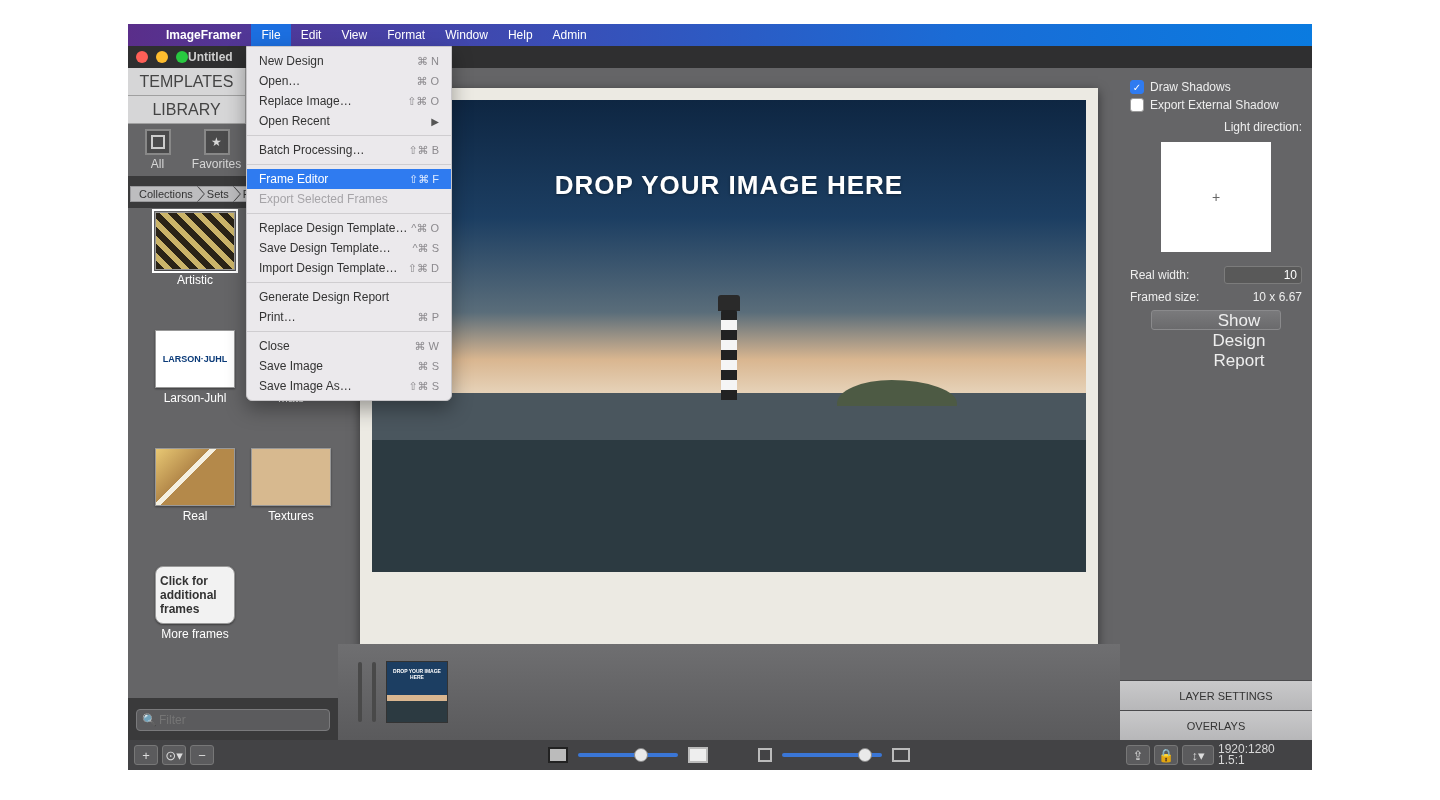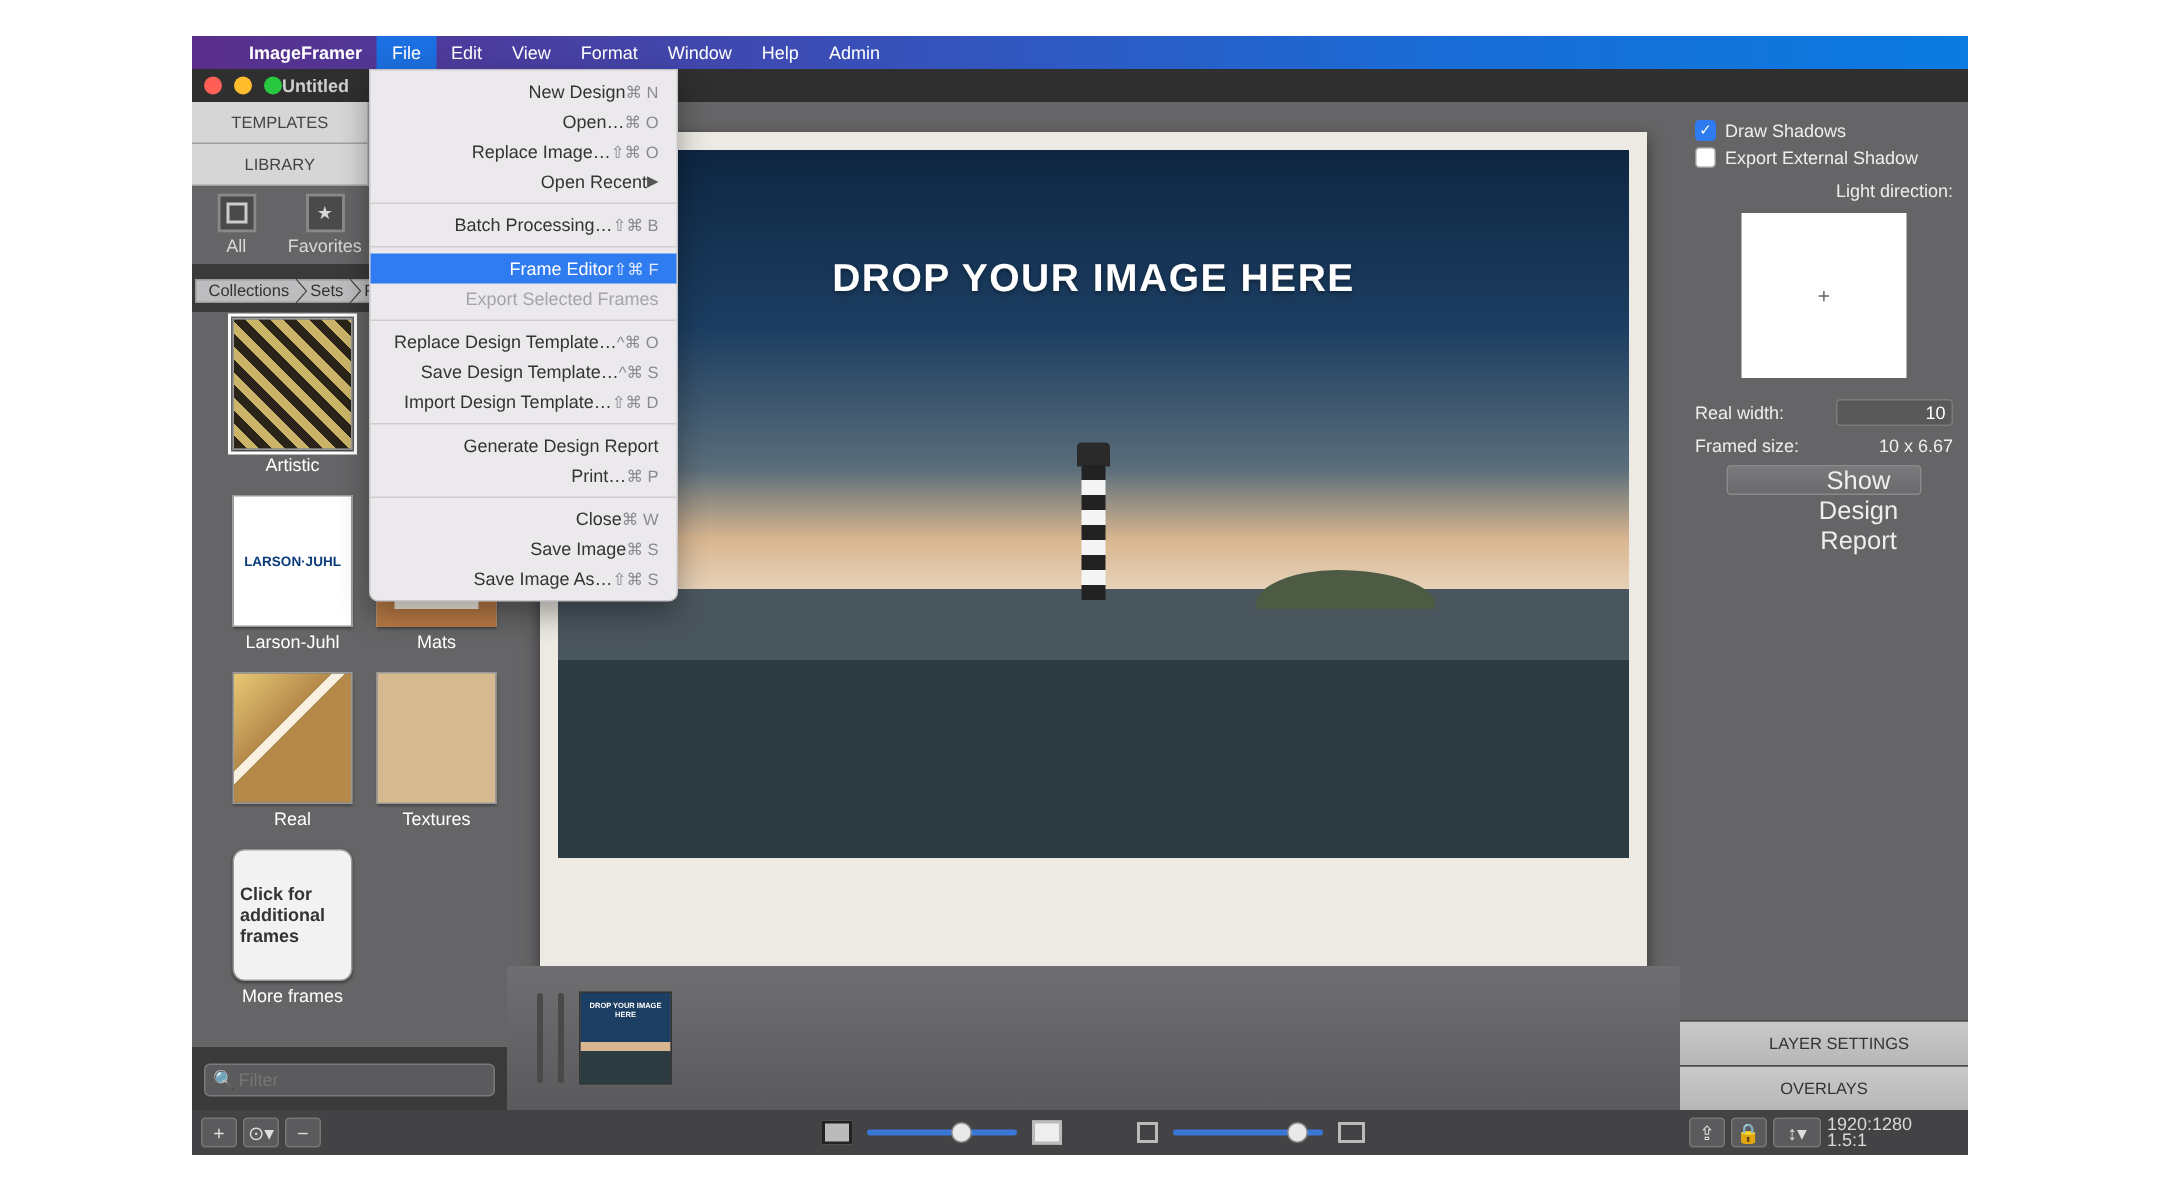--- a/index.html
+++ b/index.html
@@ -15,36 +15,36 @@
 
 
 .titlebar { position:absolute; left:0; top:22px; width:100%; height:22px; background:#2f2f30; display:flex; align-items:center; }
 .traffic { display:flex; gap:8px; padding-left:8px; }
 .dot { width:12px; height:12px; border-radius:50%; }
 .dot.r { background:#ff5f57; } .dot.y { background:#ffbd2e; } .dot.g { background:#28c940; }
 .wtitle { flex:1; text-align:left; color:#cfcfcf; font-weight:600; }
 
 
 .lefttabs { position:absolute; left:0; top:44px; width:118px; background:#d6d6d7; border-right:1px solid #a0a0a0; }
-.lefttab { height:28px; display:flex; align-items:center; justify-content:center; border-bottom:1px solid #a0a0a0; color:#444; font-size:11px; }
+.lefttab { height:28px; display:flex; align-items:center; justify-content:center; border-bottom:1px solid #a0a0a0; color:#444; font-size:16px; }
 
 
 .toolrow { position:absolute; left:0; top:100px; width:118px; height:52px; background:#656567; display:flex; }
 .toolcell { flex:1; display:flex; flex-direction:column; align-items:center; justify-content:center; gap:2px; color:#d7d7d7; font-size:10px; }
 .toolicon { width:26px; height:26px; background:#4a4a4b; border:2px solid #888; display:flex; align-items:center; justify-content:center; }
 
 
 .crumbs { position:absolute; left:0; top:160px; height:20px; display:flex; align-items:center; color:#333; }
 .crumb { background:#bdbdbf; padding:1px 10px 1px 8px; font-size:11px; border:1px solid #9a9a9d; position:relative; clip-path:polygon(0 0,calc(100% - 7px) 0,100% 50%,calc(100% - 7px) 100%,0 100%,7px 50%); margin-left:-6px; }
 .crumb:first-child { clip-path:polygon(0 0,calc(100% - 7px) 0,100% 50%,calc(100% - 7px) 100%,0 100%); margin-left:2px; }
 
 
 .framegrid { position:absolute; left:0; top:184px; width:210px; bottom:72px; padding:4px 24px; display:grid; grid-template-columns:repeat(2,86px); grid-auto-rows:110px; gap:8px 10px; justify-content:start; align-content:start; background:#656567; overflow:hidden; }
 .framecell { display:flex; flex-direction:column; align-items:center; gap:3px; color:#fff; font-size:11px; }
-.thumb { width:80px; height:88px; background:#ddd; border:1px solid #999; box-shadow:0 1px 2px rgba(0,0,0,.4); }
+.thumb { width:80px; height:58px; background:#ddd; border:1px solid #999; box-shadow:0 1px 2px rgba(0,0,0,.4); }
 .framecell.sel .thumb { outline:2px solid #fff; outline-offset:1px; }
 .thumb.artistic { background:repeating-linear-gradient(45deg,#2a2317 0 6px,#cbb469 6px 12px); }
 .thumb.holiday { background:linear-gradient(#f7b23a,#ef8b2a); }
 .thumb.larson { background:#fff; display:flex; align-items:center; justify-content:center; color:#0a3a78; font-size:9px; font-weight:600; text-align:center; }
 .thumb.mats { background:#f5f0e6; border:12px solid #b97a45; }
 .thumb.real { background:linear-gradient(135deg,#e8c874,#b4894a 40%,#f5f0e0 40% 45%,#b4894a 45%);} 
 .thumb.textures { background:#d7b98f; }
 .thumb.more { background:#f2f2f2; display:flex; align-items:center; justify-content:center; color:#333; font-weight:600; text-align:left; padding:4px; border-radius:8px; }
 
 
@@ -85,21 +85,21 @@
 .lightbox .cross { position:absolute; left:50%; top:50%; color:#666; font-size:14px; transform:translate(-50%,-50%); }
 .rwrow { display:flex; justify-content:space-between; align-items:center; margin-bottom:6px; }
 .rwrow input { width:78px; height:18px; background:#595959; border:1px solid #7c7c7c; color:#fff; text-align:right; padding-right:4px; border-radius:3px; }
 .btn { display:block; width:130px; margin:6px auto; height:20px; border-radius:3px; background:linear-gradient(#7a7a7c,#6a6a6c); border:1px solid #8a8a8c; color:#eee; font-size:17px;padding-left:46px; }
 .accrow { position:absolute; width:100%; height:30px; border-top:1px solid #4a4a4c; background:linear-gradient(#c9c9ca,#b7b7b9); color:#333; display:flex; align-items:center; justify-content:center; font-size:11px; }
 .bottomright { position:absolute; left:0; bottom:0; width:100%; height:30px; background:#434345; display:flex; align-items:center; gap:4px; padding:0 6px; }
 .txtstat { color:#d8d8d8; font-size:10px; line-height:11px; }
 
 
 .menu { position:absolute; left:118px; top:22px; width:206px; background:#ebe9ec; border:1px solid #c8c6c9; border-radius:0 0 6px 6px; box-shadow:0 8px 20px rgba(0,0,0,.35); padding:4px 0; color:#333; }
-.mi { height:20px; display:flex; align-items:center; justify-content:flex-end; padding:0 12px; font-size:12px; }
+.mi { height:20px; display:flex; align-items:center; justify-content:space-between; padding:0 12px; font-size:12px; }
 .mi.disabled { color:#a6a4a8; }
 .mi.sel { background:#2f7bf0; color:#fff; }
 .sep { height:1px; background:#cfcdd0; margin:4px 0; }
 .sc { color:#8b898d; font-size:11px; }
 .mi.sel .sc { color:#e0ebff; }
 .subarrow { font-size:10px; color:#555; }
 </style>
 </head>
 <body>
 

